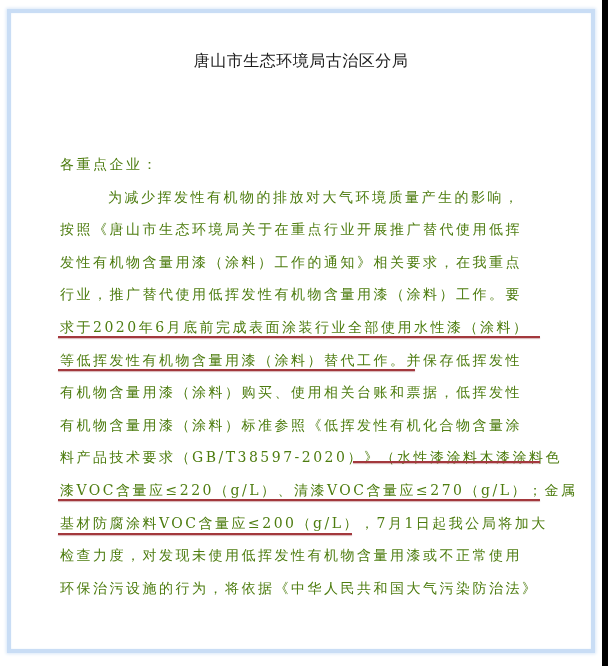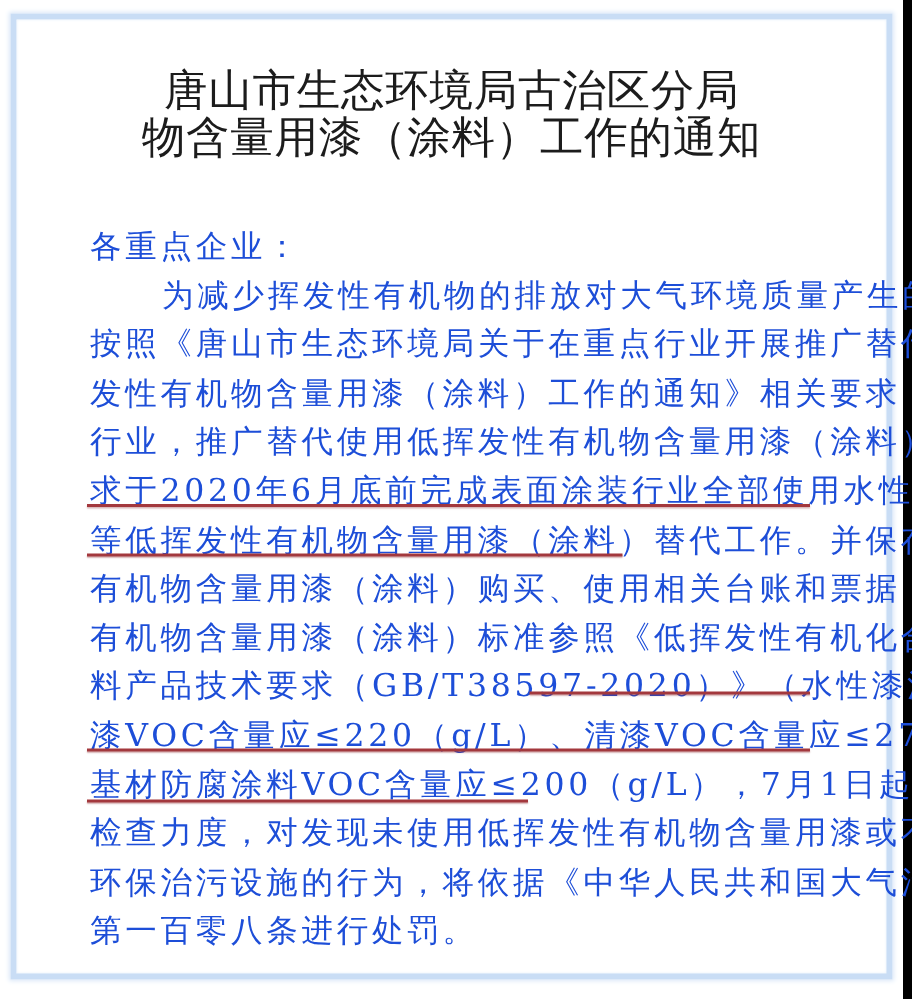--- a/index.html
+++ b/index.html
@@ -34,37 +34,37 @@
       background: #ffffff;
       box-sizing: border-box;
     }
     .title-block {
       position: absolute;
       left: 0;
       top: 46px;
       width: 602px;
       text-align: center;
       font-family: Liberation Serif, serif;
-      font-size: 29px;
+      font-size: 16px;
       line-height: 30.5px;
       color: #1c1c1c;
       letter-spacing: 0.5px;
     }
     .title-line {
       display: block;
       white-space: nowrap;
     }
     .body-block {
       position: absolute;
       left: 60px;
       top: 148px;
       width: 500px;
-      font-size: 21px;
+      font-size: 14px;
       line-height: 32.6px;
-      color: #1d4ed8;
+      color: #4d7c0f;
     }
     .body-line {
       display: block;
       white-space: nowrap;
       height: 32.6px;
       letter-spacing: 2.5px;
     }
     .body-line.indent {
       padding-left: 48px;
     }
@@ -77,38 +77,36 @@
   </style>
 </head>
 <body>
 
 <div class="right-strip"></div>
 
 <div class="frame"></div>
 
 <div class="title-block">
   <span class="title-line">唐山市生态环境局古治区分局</span>
-  <span class="title-line">物含量用漆（涂料）工作的通知</span>
 </div>
 
 <div class="body-block">
   <span class="body-line">各重点企业：</span>
   <span class="body-line indent">为减少挥发性有机物的排放对大气环境质量产生的影响，</span>
   <span class="body-line">按照《唐山市生态环境局关于在重点行业开展推广替代使用低挥</span>
   <span class="body-line">发性有机物含量用漆（涂料）工作的通知》相关要求，在我重点</span>
   <span class="body-line">行业，推广替代使用低挥发性有机物含量用漆（涂料）工作。要</span>
   <span class="body-line">求于2020年6月底前完成表面涂装行业全部使用水性漆（涂料）</span>
   <span class="body-line">等低挥发性有机物含量用漆（涂料）替代工作。并保存低挥发性</span>
   <span class="body-line">有机物含量用漆（涂料）购买、使用相关台账和票据，低挥发性</span>
   <span class="body-line">有机物含量用漆（涂料）标准参照《低挥发性有机化合物含量涂</span>
   <span class="body-line">料产品技术要求（GB/T38597-2020）》（水性漆涂料木漆涂料色</span>
   <span class="body-line">漆VOC含量应≤220（g/L）、清漆VOC含量应≤270（g/L）；金属</span>
   <span class="body-line">基材防腐涂料VOC含量应≤200（g/L），7月1日起我公局将加大</span>
   <span class="body-line">检查力度，对发现未使用低挥发性有机物含量用漆或不正常使用</span>
   <span class="body-line">环保治污设施的行为，将依据《中华人民共和国大气污染防治法》</span>
-  <span class="body-line">第一百零八条进行处罚。</span>
 </div>
 
 <div class="underline" style="left:58px; top:336px; width:482px;"></div>
 <div class="underline" style="left:58px; top:369px; width:357px;"></div>
 <div class="underline" style="left:353px; top:461px; width:187px;"></div>
 <div class="underline" style="left:58px; top:499px; width:482px;"></div>
 <div class="underline" style="left:58px; top:533px; width:294px;"></div>
 
 </body></html>

